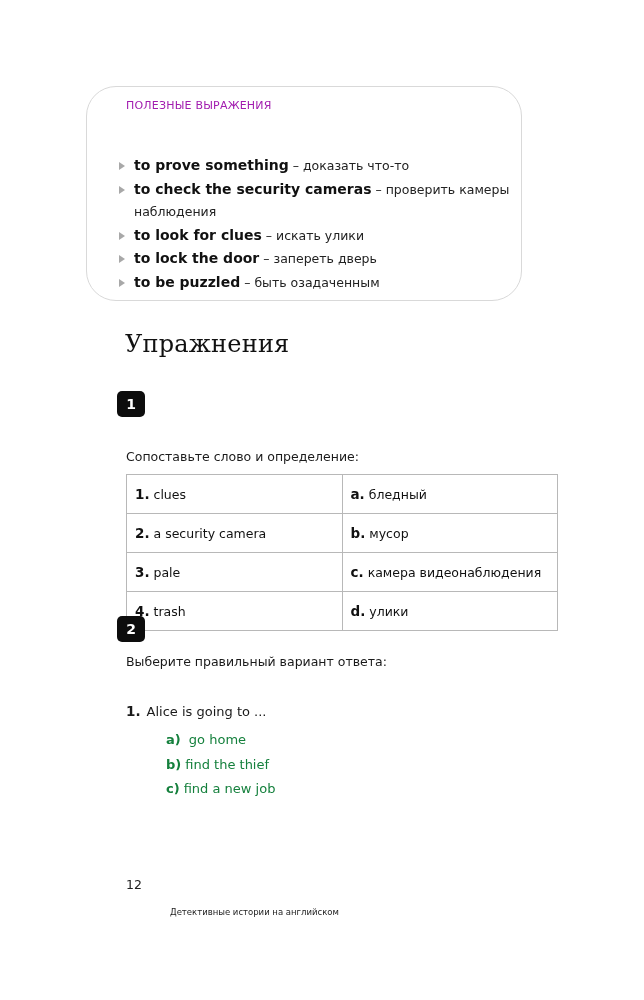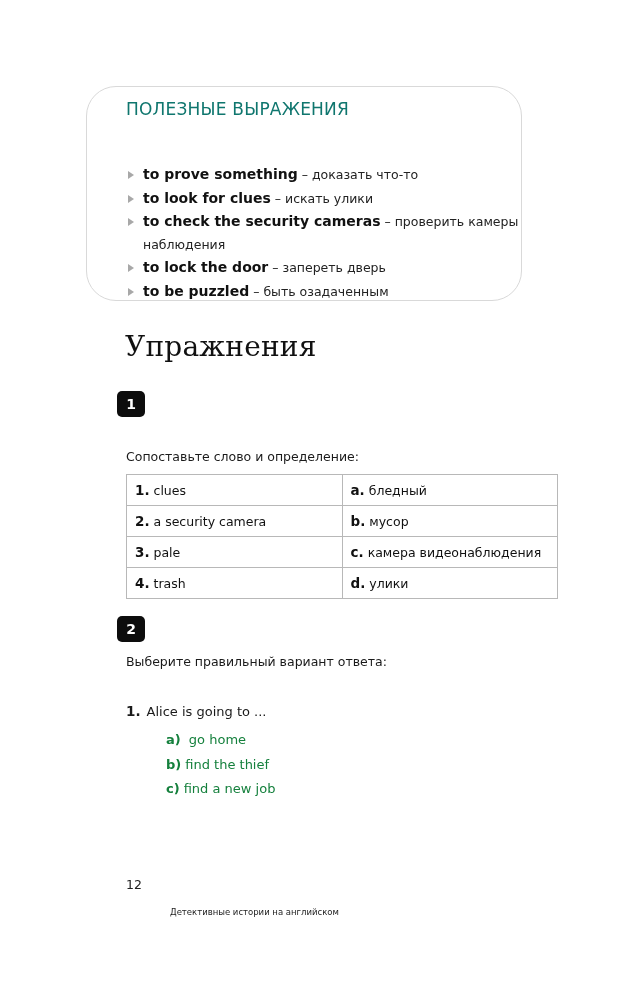--- a/index.html
+++ b/index.html
@@ -7,57 +7,57 @@
       width: 644px; height: 1000px; position: relative; overflow: hidden;
       font-family: "DejaVu Sans", "Liberation Sans", sans-serif;
       color: #111111;
     }
     .phrases-box {
       position: absolute; left: 86px; top: 86px; width: 436px; height: 215px;
       border: 1.5px solid #d9d9d9; border-radius: 30px; box-sizing: border-box;
     }
     .phrases-title {
       position: absolute; left: 39px; top: 12px;
-      font-family: "DejaVu Sans", sans-serif; font-size: 17px; letter-spacing: 0.2px;
-      color: #0f766e; font-weight: normal;
+      font-family: "DejaVu Sans", sans-serif; font-size: 11px; letter-spacing: 0.2px;
+      color: #a21caf; font-weight: normal;
     }
     .phrase-list {
       position: absolute; left: 22px; top: 59px; width: 410px;
-      list-style: none; margin: 17px; padding: 0;
+      list-style: none; margin: 8px; padding: 0;
     }
     .phrase-item {
       position: relative; padding-left: 17px; line-height: 22.5px; font-size: 12.5px;
     }
     .phrase-bullet {
       position: absolute; left: 2px; top: 8px; width: 0; height: 0;
       border-top: 4px solid transparent; border-bottom: 4px solid transparent;
       border-left: 6px solid #a8a8a8;
     }
     .phrase-en { font-weight: bold; font-size: 14px; color: #111; }
     .phrase-ru { color: #222; }
 
     .exercises-heading {
       position: absolute; left: 125px; top: 330px; margin: 0;
       font-family: "DejaVu Serif", "Liberation Serif", serif; font-weight: normal;
-      font-size: 28px; color: #111; letter-spacing: 0.2px;
+      font-size: 24px; color: #111; letter-spacing: 0.2px;
     }
     .badge {
       position: absolute; left: 117px; width: 28px; height: 26px;
       background: #0d0d0d; color: #fff; border-radius: 5px;
       font-weight: bold; font-size: 14px; display: flex; align-items: center; justify-content: center;
     }
     .instruction {
       position: absolute; left: 126px; font-size: 12.5px; color: #1a1a1a;
     }
     table.match-table {
       position: absolute; left: 126px; top: 474px; width: 432px;
       border-collapse: collapse; font-size: 12.5px;
     }
     table.match-table td {
-      border: 1px solid #b8b8b8; height: 31px; padding: 0 0 0 8px; box-sizing: border-box;
+      border: 1px solid #b8b8b8; height: 39px; padding: 0 0 0 8px; box-sizing: border-box;
       width: 50%;
     }
     .num { font-weight: bold; font-size: 13.5px; }
     .question {
       position: absolute; left: 126px; top: 703px; font-size: 13px; color: #1a1a1a;
     }
     .question .num { margin-right: 6px; }
     .options { position: absolute; left: 166px; top: 728px; list-style: none; margin: 0; padding: 0; }
     .options li { line-height: 24.5px; font-size: 13px; color: #15803d; }
     .options .opt-letter { font-weight: bold; margin-right: 4px; }
@@ -70,27 +70,27 @@
 <div class="phrases-box">
   <div class="phrases-title">ПОЛЕЗНЫЕ ВЫРАЖЕНИЯ</div>
   <ul class="phrase-list">
     <li class="phrase-item">
       <span class="phrase-bullet"></span>
       <span class="phrase-en">to prove something</span>
       <span class="phrase-ru">– доказать что-то</span>
     </li>
     <li class="phrase-item">
       <span class="phrase-bullet"></span>
-      <span class="phrase-en">to look for clues</span>
-      <span class="phrase-ru">– искать улики</span>
+      <span class="phrase-en">to check the security cameras</span>
+      <span class="phrase-ru">– проверить камеры наблюдения</span>
     </li>
     <li class="phrase-item">
       <span class="phrase-bullet"></span>
-      <span class="phrase-en">to check the security cameras</span>
-      <span class="phrase-ru">– проверить камеры наблюдения</span>
+      <span class="phrase-en">to look for clues</span>
+      <span class="phrase-ru">– искать улики</span>
     </li>
     <li class="phrase-item">
       <span class="phrase-bullet"></span>
       <span class="phrase-en">to lock the door</span>
       <span class="phrase-ru">– запереть дверь</span>
     </li>
     <li class="phrase-item">
       <span class="phrase-bullet"></span>
       <span class="phrase-en">to be puzzled</span>
       <span class="phrase-ru">– быть озадаченным</span>

